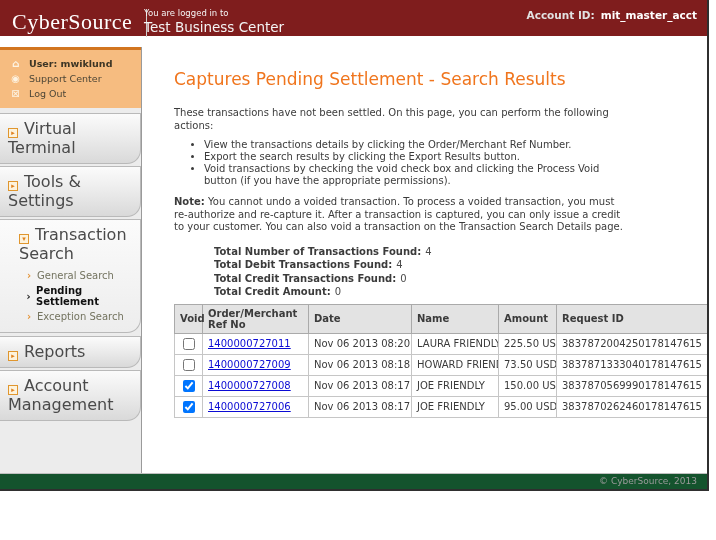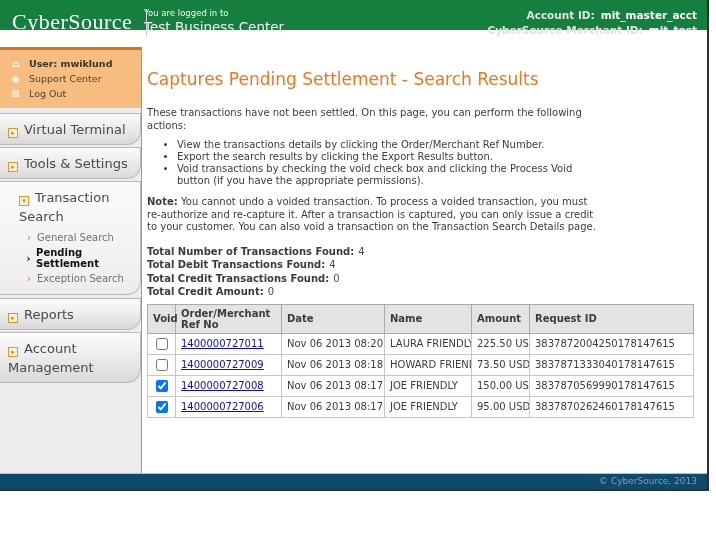--- a/index.html
+++ b/index.html
@@ -1,21 +1,21 @@
 <!DOCTYPE html>
 <html><head>
 <meta charset="utf-8">
 <style>
   * { margin:0; padding:0; box-sizing:border-box; }
   html,body { width:716px; height:540px; background:#fff; font-family:"DejaVu Sans","Liberation Sans",sans-serif; }
   #app { position:relative; width:709px; height:491px; background:#fff;
          border-right:2px solid #2f2f2f; border-bottom:2px solid #2f2f2f; overflow:hidden; }
 
   
-  .header { position:absolute; top:0; left:0; right:0; height:30px; background:#15803d; }
+  .header { position:absolute; top:0; left:0; right:0; height:36px; background:#7f1d1d; }
   .logo { position:absolute; left:12px; top:9px; font-family:"Liberation Serif","DejaVu Serif",serif;
           font-size:22px; color:#fff; letter-spacing:0.5px; }
   .logo-divider { position:absolute; left:146px; top:9px; width:1px; height:28px; background:#cfcfcf; }
   .login-block { position:absolute; left:144px; top:8px; color:#f4f4f4; }
   .login-line1 { font-size:8.5px; }
   .login-line2 { font-size:13.5px; margin-top:1px; }
   .acct-block { position:absolute; right:10px; top:8px; text-align:right; font-size:10.5px; color:#eaeaea; line-height:15px; }
   .acct-block b { color:#fff; font-weight:bold; }
   .acct-label { margin-right:6px; font-weight:bold; color:#e2e2e2; }
 
@@ -23,84 +23,81 @@
   .sidebar { position:absolute; top:47px; left:0; width:142px; bottom:16px;
              background:#ececec; border-right:1px solid #9a9a9a; }
   .user-panel { background:#f6bc80; border-top:3px solid #d2751f; padding:6px 0 7px 0; }
   .user-item { display:flex; align-items:center; padding:2px 0 2px 9px; font-size:9.5px; color:#4d4636; cursor:pointer; }
   .user-item .uicon { width:13px; margin-right:7px; color:#fdf4e4; font-size:10px; text-align:center; }
   .user-item.bold { font-weight:bold; color:#3c3525; }
   .side-gap { height:5px; }
   .tab { background:linear-gradient(180deg,#fbfbfb 0%,#e9e9e9 55%,#d9d9d9 100%);
          border:1px solid #b9b9b9; border-left:none; border-radius:0 0 14px 0;
          margin-bottom:2px; padding:5px 0 6px 8px; cursor:pointer; }
-  .tab-label { font-size:13px; color:#4a4a4a; }
+  .tab-label { font-size:16px; color:#4a4a4a; }
   .sq-icon { display:inline-block; width:10px; height:10px; border:1px solid #e0962e; background:#fdf3dd;
              color:#e0811e; font-size:7px; line-height:8px; text-align:center; vertical-align:-1px; margin-right:6px; }
   .tab-expanded { background:linear-gradient(180deg,#fbfbfb 0%,#ededed 100%);
                   border:1px solid #b9b9b9; border-left:none; border-radius:0 0 14px 0;
                   margin-bottom:3px; padding:5px 0 8px 19px; }
   .sub-items { margin-top:5px; }
   .sub-item { display:flex; align-items:center; padding:2px 0 2px 4px; font-size:10px; color:#73735f; cursor:pointer; }
   .sub-arrow { color:#e4953a; font-weight:bold; font-size:10px; width:12px; text-align:center; margin-right:2px; }
   .sub-item.active { color:#101010; font-weight:bold; }
   .sub-item.active .sub-arrow { color:#101010; }
 
   
   .main { position:absolute; top:47px; left:143px; right:0; bottom:16px; background:#fff;
-          padding:23px 6px 0 4px; overflow:hidden; }
+          padding:23px 6px 0 31px; overflow:hidden; }
   .page-title { font-size:17px; color:#f0751d; line-height:19px; }
   .intro { margin-top:18px; font-size:10px; color:#3b3b3b; line-height:12.5px; width:450px; }
   ul.actions { margin:7px 0 0 30px; width:430px; }
   ul.actions li { font-size:10px; color:#3b3b3b; line-height:12px; }
   .note { margin-top:9px; font-size:10px; color:#3b3b3b; line-height:12.5px; width:450px; }
   .note b { font-weight:bold; }
   .totals { margin-top:11px; }
   .total-line { font-size:10px; line-height:13.5px; color:#4a4a4a; }
-  .total-line .tlabel { font-weight:bold; color:#3b3b3b; margin-right:4px; }
+  .total-line .tlabel { font-weight:bold; color:#3b3b3b; margin-right:4px;margin-left:40px; }
   .btn-row { width:546px; text-align:right; margin-top:11px; }
   .btn { display:inline-block; padding:2px 11px 3px 11px; font-size:11px; color:#1d1d1d;
          background:linear-gradient(180deg,#fefefe,#dedede 60%,#cfcfcf); border:1px solid #767676;
          border-radius:2px; margin-left:6px; cursor:pointer; font-family:inherit; }
   .btn-row.bottom { margin-top:4px; }
 
   table.results { width:546px; border-collapse:collapse; margin-top:5px; table-layout:fixed; }
   table.results th { background:#e3e3e3; font-size:10px; font-weight:bold; color:#3b3b3b;
                      text-align:left; padding:3px 5px; border:1px solid #aaaaaa; }
   table.results td { font-size:10px; color:#3b3b3b; padding:4px 5px; border:1px solid #c6c6c6;
                      height:20px; overflow:hidden; white-space:nowrap; }
   col.c-void{width:28px;} col.c-ref{width:106px;} col.c-date{width:103px;}
   col.c-name{width:87px;} col.c-amt{width:58px;} col.c-req{width:164px;}
   td.void-cell { text-align:center; }
   input[type=checkbox] { width:12px; height:12px; vertical-align:middle; cursor:pointer; }
   a.ref-link { color:#0b0bd4; text-decoration:underline; cursor:pointer; }
 
   
-  .footer { position:absolute; bottom:0; left:0; right:0; height:16px; background:#0c4a6e;
+  .footer { position:absolute; bottom:0; left:0; right:0; height:16px; background:#14532d;
             border-top:1px solid #c0c0c0; text-align:right; padding:2px 10px 0 0;
             font-size:9px; color:#9a9a9a; }
 </style>
 </head>
 <body>
 
 <div id="app">
 
   <div class="header">
     <div class="logo">CyberSource</div>
     <div class="logo-divider"></div>
     <div class="login-block">
       <div class="login-line1">You are logged in to</div>
       <div class="login-line2">Test Business Center</div>
     </div>
     <div class="acct-block">
       <div>
         <span class="acct-label">Account ID:</span><b>mit_master_acct</b>
-      </div>
-      <div>
-        <span class="acct-label">CyberSource Merchant ID:</span><b>mit_test</b>
       </div>
     </div>
   </div>
 
   <div class="sidebar">
     <div class="user-panel">
       <div class="user-item bold">
         <span class="uicon">⌂</span>
         <span>User: mwiklund</span>
       </div>

